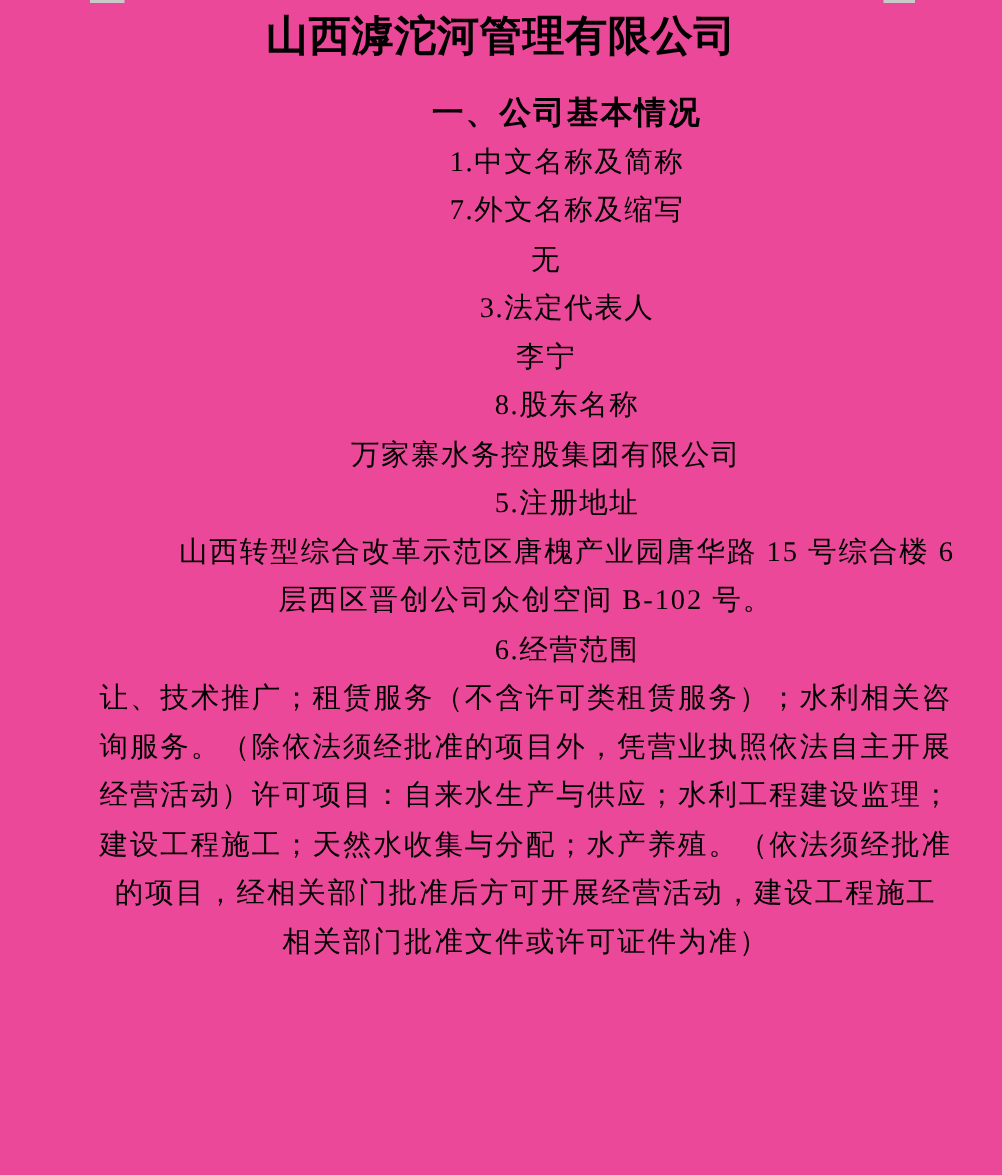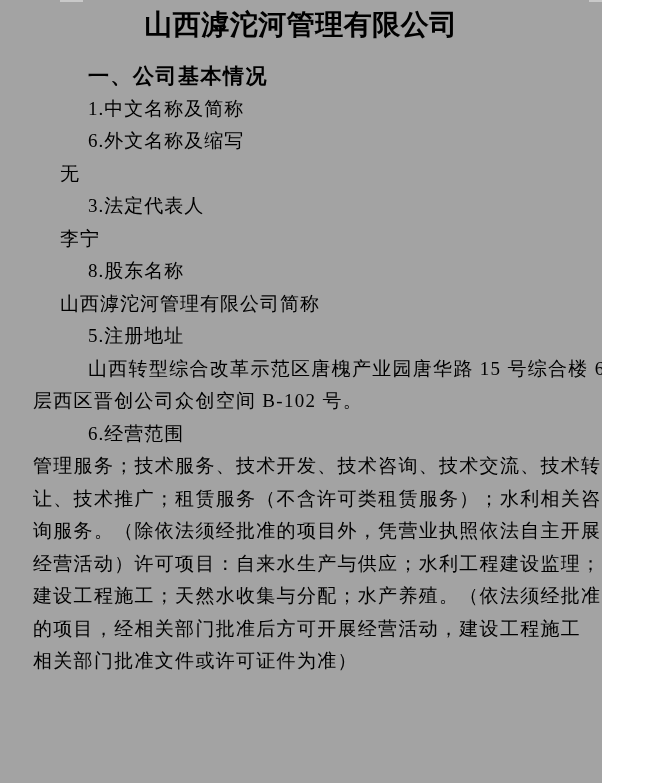--- a/index.html
+++ b/index.html
@@ -2,23 +2,23 @@
 <html><head>
 <meta charset="utf-8">
 <style>
   html, body {
     margin: 0;
     padding: 0;
     background: #ffffff;
   }
   .page {
     position: relative;
-    width: 602px;
+    width: 668px;
     height: 783px;
-    background: #a3a3a3;
+    background: #ec4899;
     overflow: hidden;
     color: #000000;
     font-family: "Liberation Serif", "DejaVu Serif", serif;
   }
   
   .artifact {
     position: absolute;
     top: 0;
     height: 2px;
     background: #c9c9c9;
@@ -30,22 +30,23 @@
     margin: 6px 0 0 0;
     text-align: center;
     font-weight: bold;
     font-size: 28px;
     line-height: 38px;
     font-family: "Liberation Serif", "DejaVu Serif", serif;
   }
   .title-line { display: block; letter-spacing: 0.5px; }
 
   .content {
-    margin: 16px 0 0 33px;
+    margin: 16px 0 0 58px;
     width: 585px;
+    text-align: center;
   }
   .line {
     height: 32.5px;
     line-height: 32.5px;
     font-size: 19px;
     white-space: pre;
   }
   .heading-line {
     font-family: "Liberation Sans", "DejaVu Sans", sans-serif;
     font-weight: 700;
@@ -81,35 +82,34 @@
   <h1 class="doc-title">
     <span class="title-line">山西滹沱河管理有限公司</span>
   </h1>
 
   <div class="content">
 
     <div class="line heading-line">一、公司基本情况</div>
 
     <div class="line label-line">1.中文名称及简称</div>
 
-    <div class="line label-line">6.外文名称及缩写</div>
+    <div class="line label-line">7.外文名称及缩写</div>
     <div class="line value-line">无</div>
 
     <div class="line label-line">3.法定代表人</div>
     <div class="line value-line">李宁</div>
 
     <div class="line label-line">8.股东名称</div>
-    <div class="line value-line">山西滹沱河管理有限公司简称</div>
+    <div class="line value-line">万家寨水务控股集团有限公司</div>
 
     <div class="line label-line">5.注册地址</div>
     <div class="line para-first">山西转型综合改革示范区唐槐产业园唐华路 15 号综合楼 6</div>
     <div class="line para-cont">层西区晋创公司众创空间 B-102 号。</div>
 
     <div class="line label-line">6.经营范围</div>
-    <div class="line para-cont">管理服务；技术服务、技术开发、技术咨询、技术交流、技术转</div>
     <div class="line para-cont">让、技术推广；租赁服务（不含许可类租赁服务）；水利相关咨</div>
     <div class="line para-cont">询服务。（除依法须经批准的项目外，凭营业执照依法自主开展</div>
     <div class="line para-cont">经营活动）许可项目：自来水生产与供应；水利工程建设监理；</div>
     <div class="line para-cont">建设工程施工；天然水收集与分配；水产养殖。（依法须经批准</div>
     <div class="line para-cont">的项目，经相关部门批准后方可开展经营活动，建设工程施工</div>
     <div class="line para-cont">相关部门批准文件或许可证件为准）</div>
 
   </div>
 </div>
 

